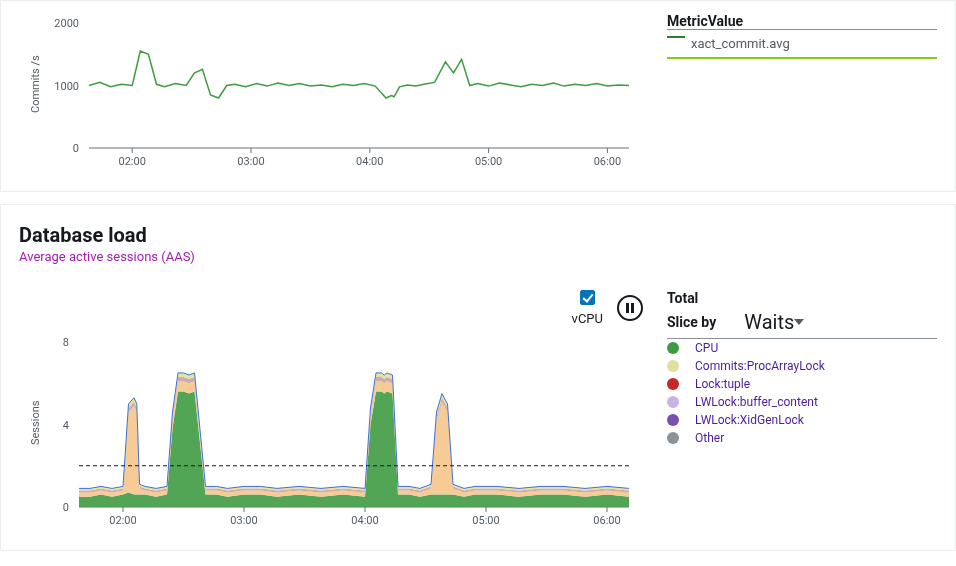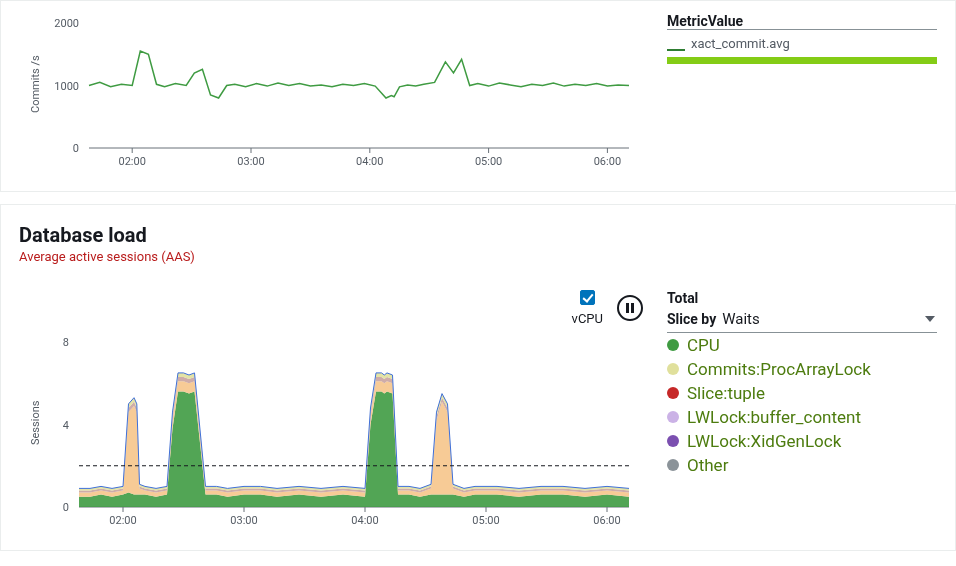--- a/index.html
+++ b/index.html
@@ -18,34 +18,34 @@
   .panel-body { padding: 12px 18px 18px 18px; }
   .panel-header { padding: 18px 18px 0 18px; }
   .panel-title {
     font-size: 20px;
     font-weight: 700;
     color: #16191f;
     margin: 0 0 2px 0;
   }
   .panel-sub {
     font-size: 13px;
-    color: #b91c1c;
+    color: #a21caf;
     margin: 0 0 14px 0;
   }
   .row { display: flex; gap: 24px; }
   .chart-area { flex: 1 1 auto; position: relative; }
   .right-box { flex: 0 0 270px; }
   .metric-head {
     display: flex; 
     font-weight: 700; font-size: 14px;
     border-bottom: 1px solid #879196; 
   }
   .metric-row {
-    display: flex; align-items: flex-end; gap: 6px;
-    border-bottom: 7px solid #84cc16; padding: 6px 0;
+    display: flex; align-items: flex-start; gap: 6px;
+    border-bottom: 2px solid #84cc16; padding: 6px 0;
     font-size: 13px; color: #545b64;
   }
   .line-swatch {
     width: 18px; height: 2px; background: #2e7d32; display: inline-block;
   }
   .ylabel {
     position: absolute;
     transform: rotate(-90deg);
     transform-origin: left top;
     font-size: 11px;
@@ -78,38 +78,38 @@
     width: 26px; height: 26px; border: 2px solid #16191f; border-radius: 50%;
     display: flex; align-items: center; justify-content: center;
   }
   .pause-btn .bars {
     width: 8px; height: 10px;
     border-left: 3px solid #16191f;
     border-right: 3px solid #16191f;
   }
   .legend-total { font-weight: 700; font-size: 14px; padding-bottom: 2px; }
   .slice-row {
-    display: flex; align-items: center; gap: 4px;
+    display: flex; align-items: center; gap: 26px;
     border-bottom: 1px solid #879196; padding: 2px 0 4px 0;
     font-size: 14px;
   }
   .slice-label { font-weight: 700; }
   .slice-select {
-    flex: 1; display: flex; justify-content: space-between; align-items: center;
-    color: #16191f; font-size: 15px; padding: 0 2px;
+    flex: 1; display: flex; align-items: center;
+    color: #16191f; font-size: 20px; padding: 0 2px;
   }
   .slice-select .chev {
     width: 0; height: 0;
     border-left: 5px solid transparent;
     border-right: 5px solid transparent;
     border-top: 6px solid #545b64;
   }
   .legend-item {
-    display: flex; align-items: center; gap: 8px;
-    font-size: 17px; color: #4d7c0f; padding: 2px 0;
+    display: flex; align-items: center; gap: 16px;
+    font-size: 12px; color: #4c1d95; padding: 2px 0;
   }
   .dot { width: 12px; height: 12px; border-radius: 50%; }
 </style>
 </head>
 <body>
 
 <div class="panel">
   <div class="panel-body row">
     <div class="chart-area">
       <span class="ylabel">Commits /s</span>
@@ -201,21 +201,21 @@
           <div class="legend-item">
             <span class="dot" style="background: rgb(63, 155, 66);"></span>
             <span>CPU</span>
           </div>
           <div class="legend-item">
             <span class="dot" style="background: rgb(224, 224, 156);"></span>
             <span>Commits:ProcArrayLock</span>
           </div>
           <div class="legend-item">
             <span class="dot" style="background: rgb(198, 40, 40);"></span>
-            <span>Slice:tuple</span>
+            <span>Lock:tuple</span>
           </div>
           <div class="legend-item">
             <span class="dot" style="background: rgb(203, 178, 230);"></span>
             <span>LWLock:buffer_content</span>
           </div>
           <div class="legend-item">
             <span class="dot" style="background: rgb(123, 79, 176);"></span>
             <span>LWLock:XidGenLock</span>
           </div>
           <div class="legend-item">

